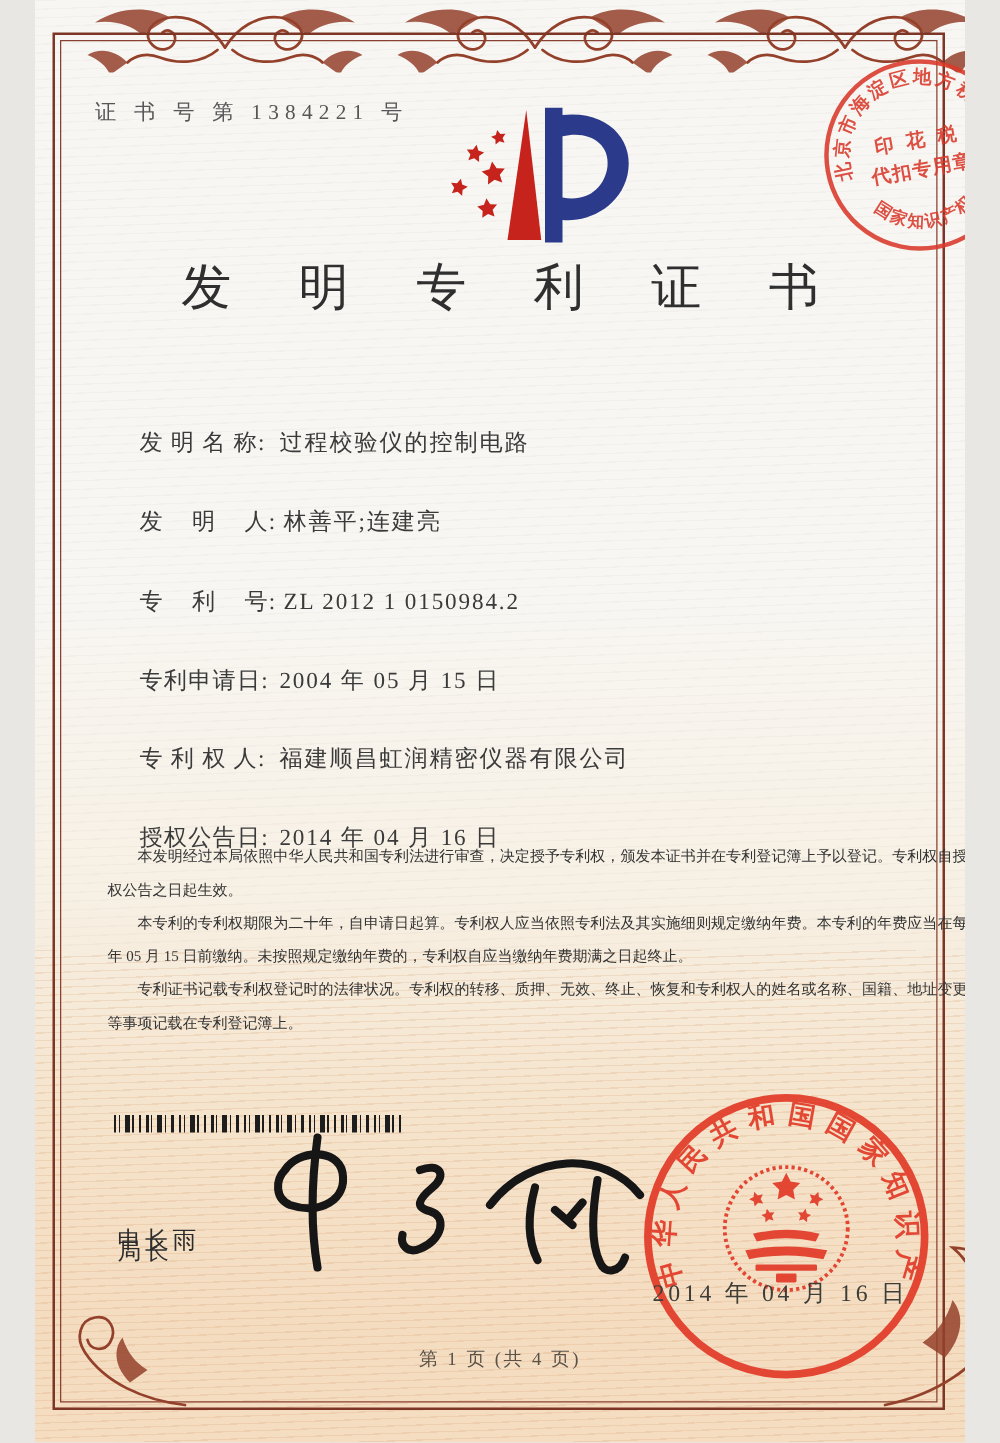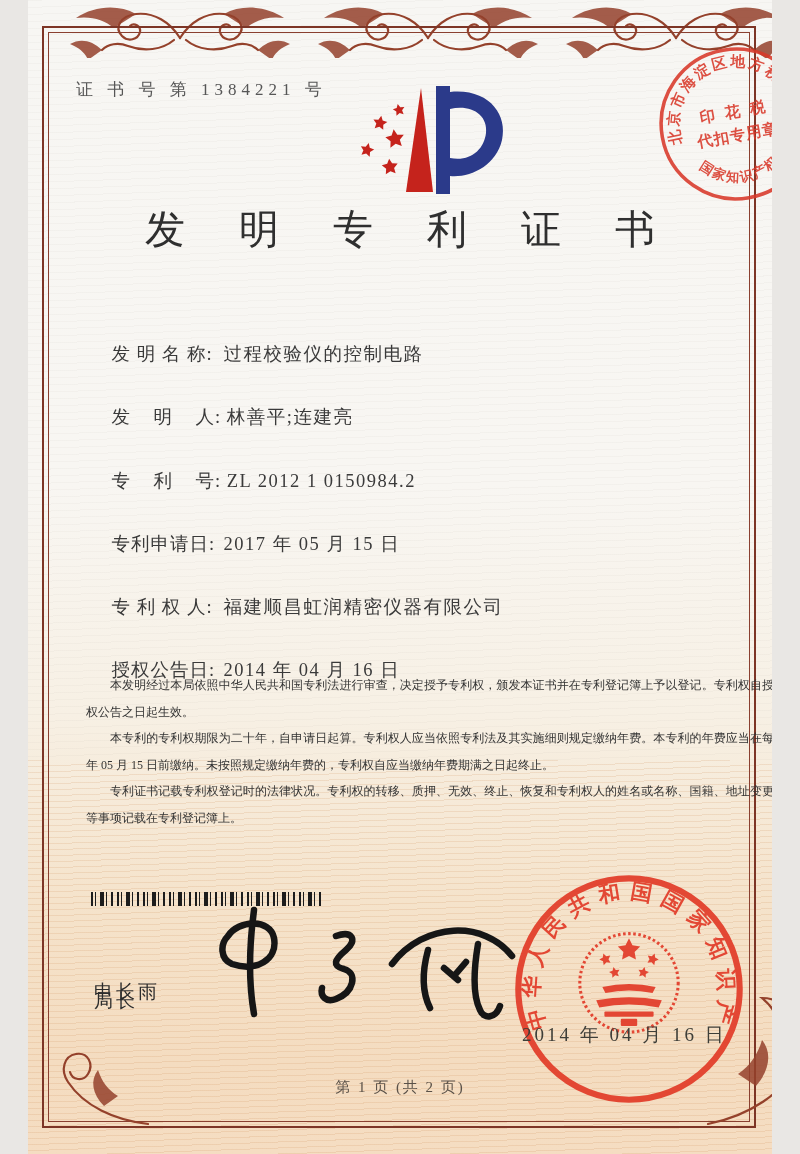--- a/index.html
+++ b/index.html
@@ -130,21 +130,21 @@
   <div class="frow" style="top:383px">
     <span class="lab">发    明    人: </span><span class="val">林善平;连建亮</span>
   </div>
   <div class="frow" style="top:320px">
     <span class="lab">发 明 名 称: </span><span class="val">过程校验仪的控制电路</span>
   </div>
   <div class="frow" style="top:447px">
     <span class="lab">专    利    号: </span><span class="val">ZL 2012 1 0150984.2</span>
   </div>
   <div class="frow" style="top:510px">
-    <span class="lab">专利申请日: </span><span class="val">2017 年 05 月 15 日</span>
+    <span class="lab">专利申请日: </span><span class="val">2004 年 05 月 15 日</span>
   </div>
   <div class="frow" style="top:573px">
     <span class="lab">专 利 权 人: </span><span class="val">福建顺昌虹润精密仪器有限公司</span>
   </div>
   <div class="frow" style="top:636px">
     <span class="lab">授权公告日: </span><span class="val">2014 年 04 月 16 日</span>
   </div>
 
   <div class="paras">
     <p>本发明经过本局依照中华人民共和国专利法进行审查，决定授予专利权，颁发本证书并在专利登记簿上予以登记。专利权自授权公告之日起生效。</p>
@@ -183,15 +183,15 @@
       <use href="#star" transform="translate(106,104) scale(0.55) rotate(-12)"></use>
       <use href="#star" transform="translate(134,104) scale(0.55) rotate(12)"></use>
       <path d="M94,118 Q120,112 146,118 L143,124 Q120,119 97,124 Z"></path>
       <path d="M88,131 Q120,125 152,131 L149,138 Q120,132 91,138 Z"></path>
       <rect x="96" y="142" width="48" height="5" rx="1"></rect>
       <rect x="112" y="149" width="16" height="7" rx="1"></rect>
     </g>
   </svg>
   <div class="seal-date">2014 年 04 月 16 日</div>
 
-  <div class="footer">第 1 页 (共 2 页)</div>
+  <div class="footer">第 1 页 (共 4 页)</div>
 
 </div>
 
 </body></html>

